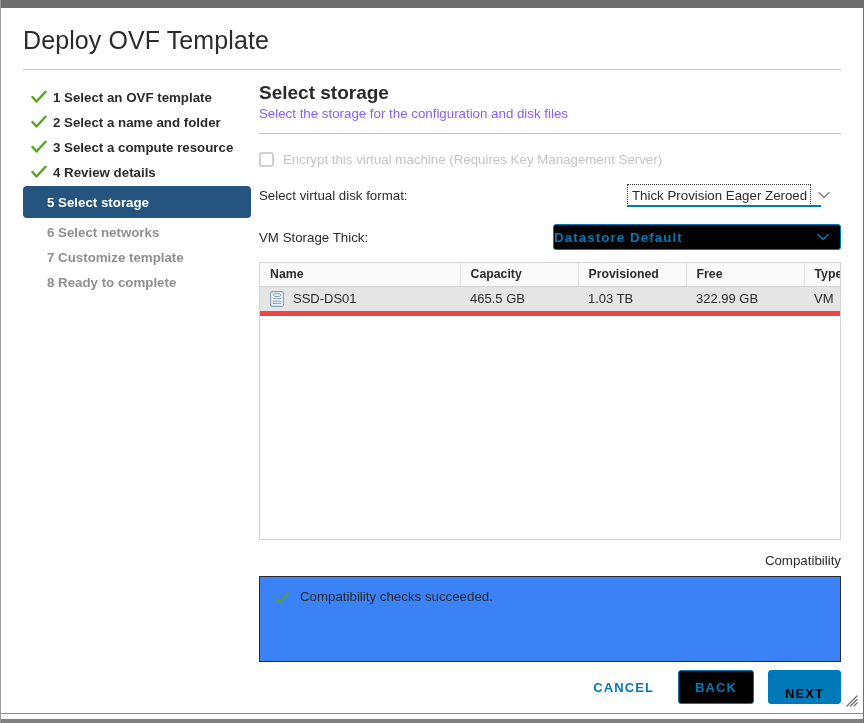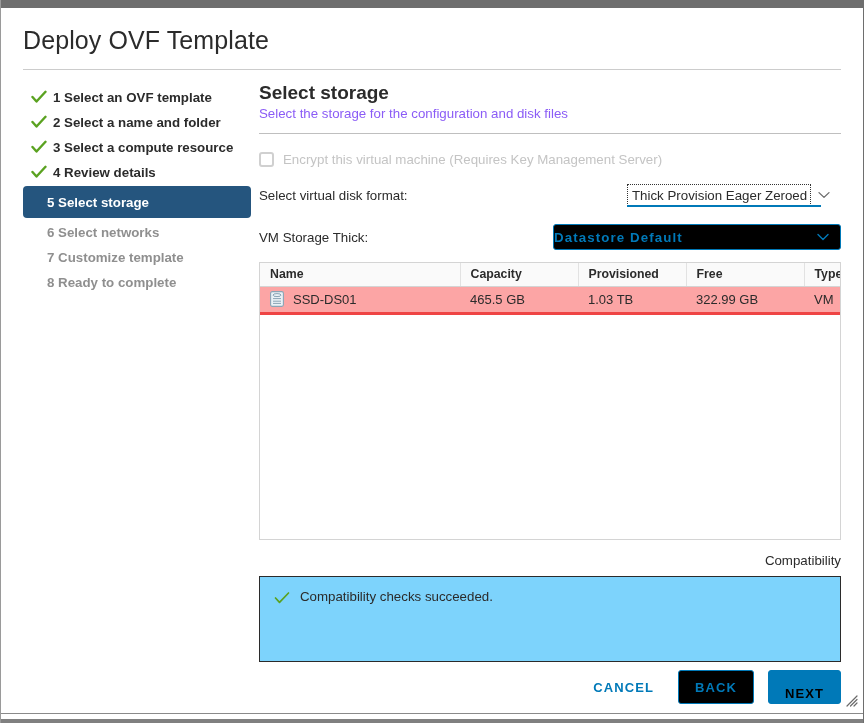--- a/index.html
+++ b/index.html
@@ -234,27 +234,27 @@
     font-size: 12.3px;
     font-weight: bold;
     color: #2b2b2b;
     text-align: left;
     height: 23px;
     padding: 0 0 0 10px;
     white-space: nowrap;
   }
   table.ds th:last-child { border-right: none; }
   table.ds td {
-    background: #fca5a5;
+    background: #e5e5e5;
     font-size: 13px;
     color: #2b2b2b;
     height: 27px;
     padding: 0 0 0 10px;
     white-space: nowrap;
-    border-bottom: 3px solid #ef4444;
+    border-bottom: 5px solid #ef4444;
   }
   td.name-cell { padding-left: 14px; }
   .name-inner { display: flex; align-items: center; }
   .ds-icon { flex: 0 0 14px; margin-right: 9px; display: flex; }
   .col-name { width: 200px; }
   .col-cap  { width: 118px; }
   .col-prov { width: 108px; }
   .col-free { width: 118px; }
   .col-type { width: 104px; }
 
@@ -263,21 +263,21 @@
     margin-top: 12px;
     font-size: 13.3px;
     color: #2b2b2b;
     line-height: 18px;
     text-align: right;
   }
   .compat-box {
     margin-top: 6px;
     flex: 0 0 86px;
     border: 1px solid #2b2b2b;
-    background: #7dd3fc;
+    background: #3b82f6;
     padding: 12px 14px;
   }
   .compat-msg {
     display: flex;
     align-items: flex-start;
     font-size: 13.3px;
     color: #2b2b2b;
   }
   .compat-msg .ok { flex: 0 0 16px; margin-right: 10px; margin-top: 2px; display: flex; }
 

